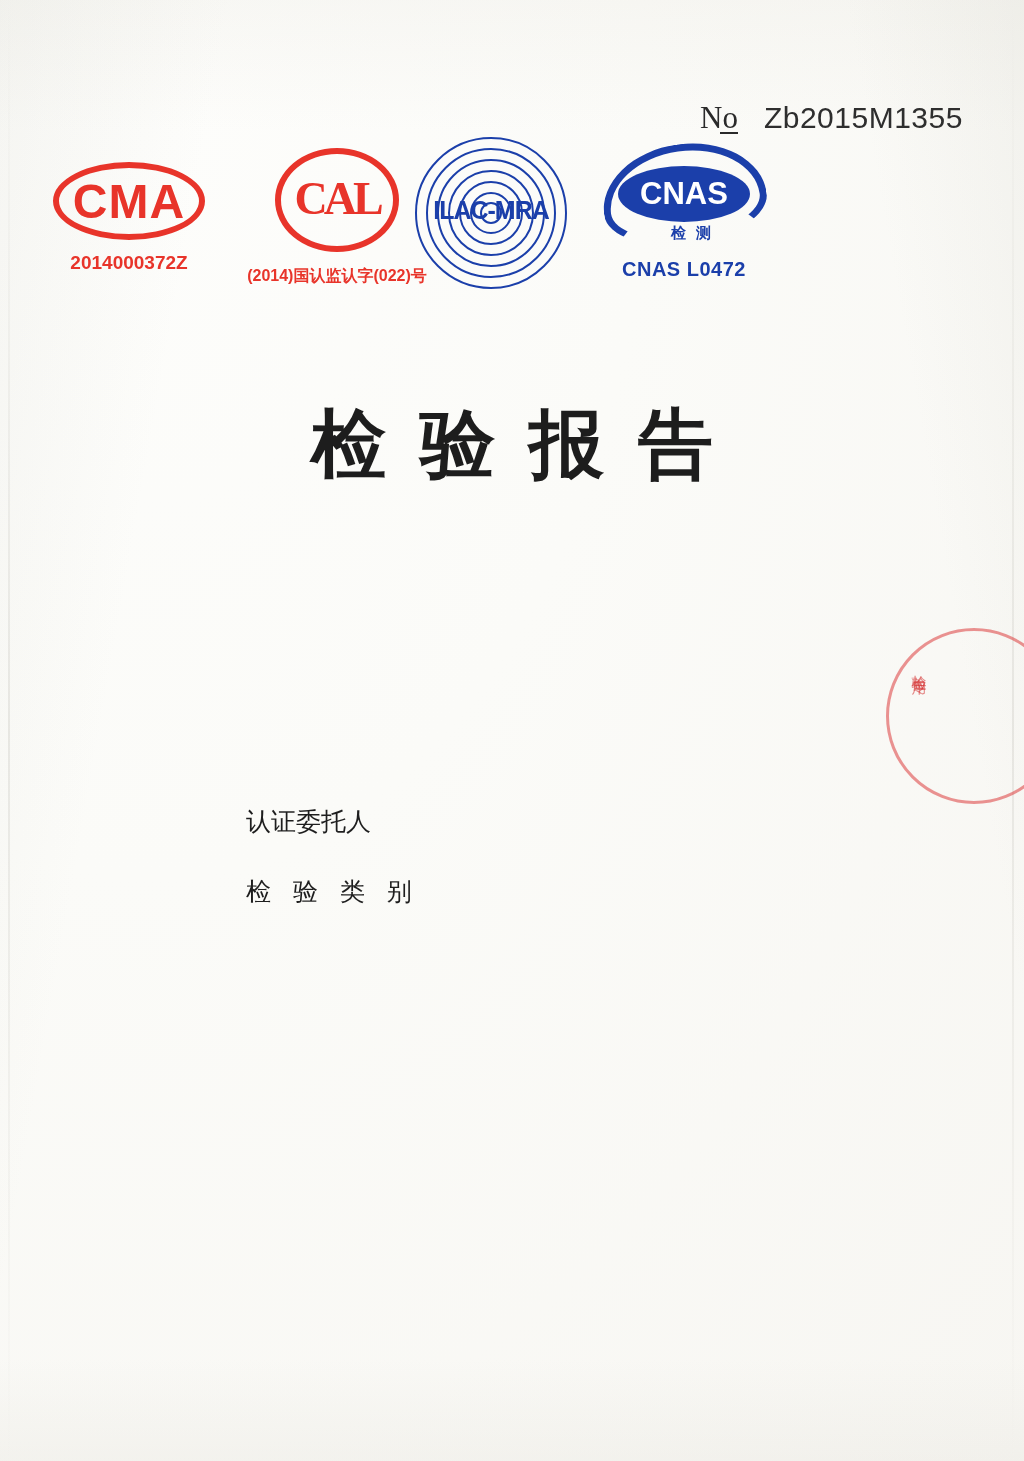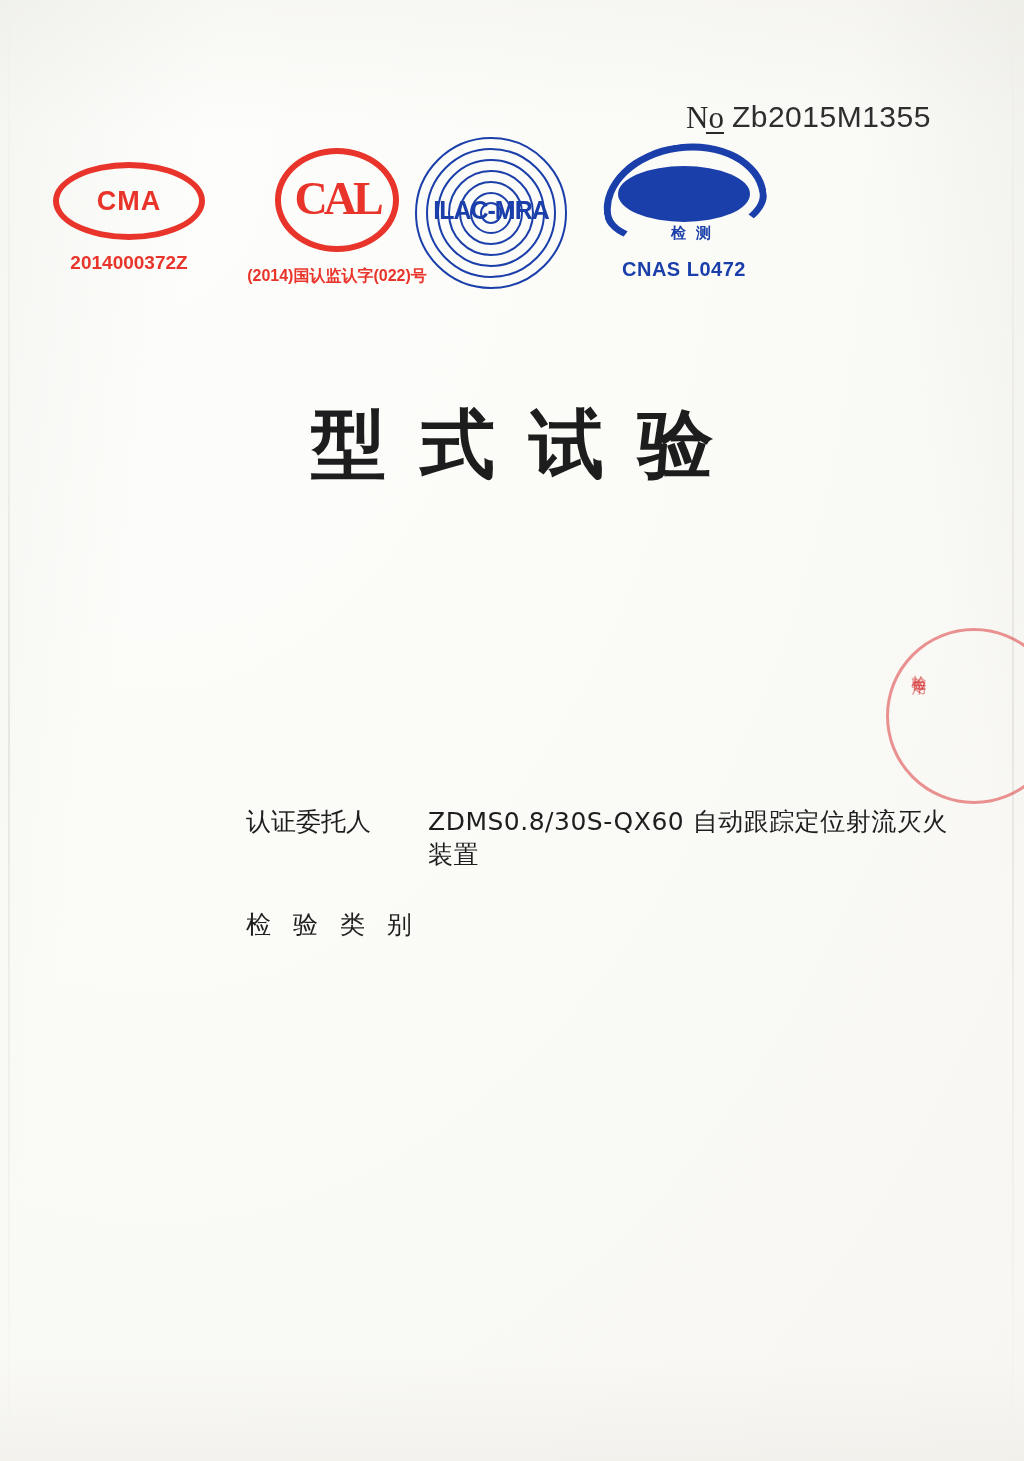--- a/index.html
+++ b/index.html
@@ -67,21 +67,21 @@
     margin: 0 auto;
     border: 6px solid #e8342a;
     border-radius: 50%/50%;
     box-sizing: border-box;
   }
   .cma-text {
     position: absolute;
     left: 0; right: 0;
     top: 50%;
     transform: translateY(-50%);
-    font-size: 27px;
+    font-size: 48px;
     font-weight: bold;
     color: #e8342a;
     letter-spacing: 1px;
     font-family: "Liberation Sans", sans-serif;
   }
   .cma-code {
     margin-top: 12px;
     font-size: 19px;
     font-weight: bold;
     color: #e8342a;
@@ -211,25 +211,25 @@
     margin-top: 6px;
     font-size: 20px;
     font-weight: bold;
     color: #1b3faa;
     letter-spacing: 0.5px;
   }
 
   
   .reportno {
     position: absolute;
-    left: 686px;
+    left: 700px;
     top: 100px;
     display: flex;
-    align-items: flex-start;
-    gap: 8px;
+    align-items: center;
+    gap: 26px;
   }
   .no-glyph {
     font-size: 31px;
     color: #2a2a2a;
     font-family: "Liberation Serif", serif;
     position: relative;
   }
   .no-glyph::after {
     content: "";
     position: absolute;
@@ -359,37 +359,37 @@
         <span style="width:38px;height:38px;"></span>
         <span style="width:18px;height:18px;"></span>
         <div class="ilac-label">ILAC-MRA</div>
       </div>
     </div>
 
     <div class="mark cnas">
       <div class="cnas-badge">
         <div class="cnas-swoosh"></div>
         <div class="cnas-oval"></div>
+        <div class="cnas-word">CNAS</div>
         <div class="cnas-sub">检 测</div>
       </div>
       <div class="cnas-code">CNAS L0472</div>
     </div>
   </div>
 
   <div class="reportno">
     <span class="no-glyph">No</span>
     <span class="no-value">Zb2015M1355</span>
   </div>
 
-  <div class="title">型式试验</div>
+  <div class="title">检验报告</div>
 
   <div class="fields">
     <div class="field-row">
       <div class="field-label">认证委托人</div>
-      <div class="field-value">ZDMS0.8/30S-QX60 自动跟踪定位射流灭火装置</div>
     </div>
     <div class="field-row">
       <div class="field-label spaced">检 验 类 别</div>
     </div>
   </div>
 
   <div class="stamp">
     <div class="stamp-text">检验专用</div>
   </div>
 

